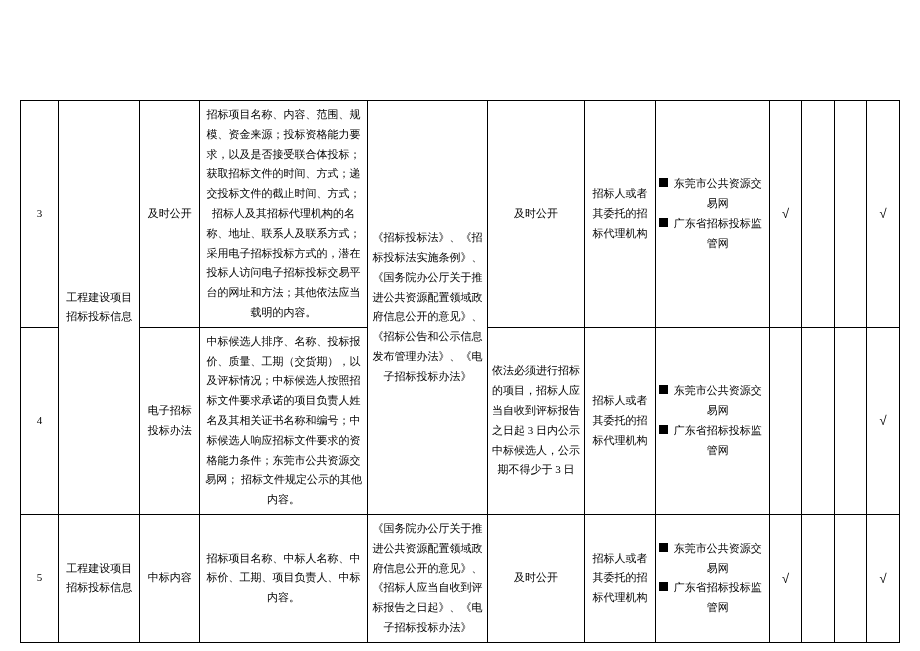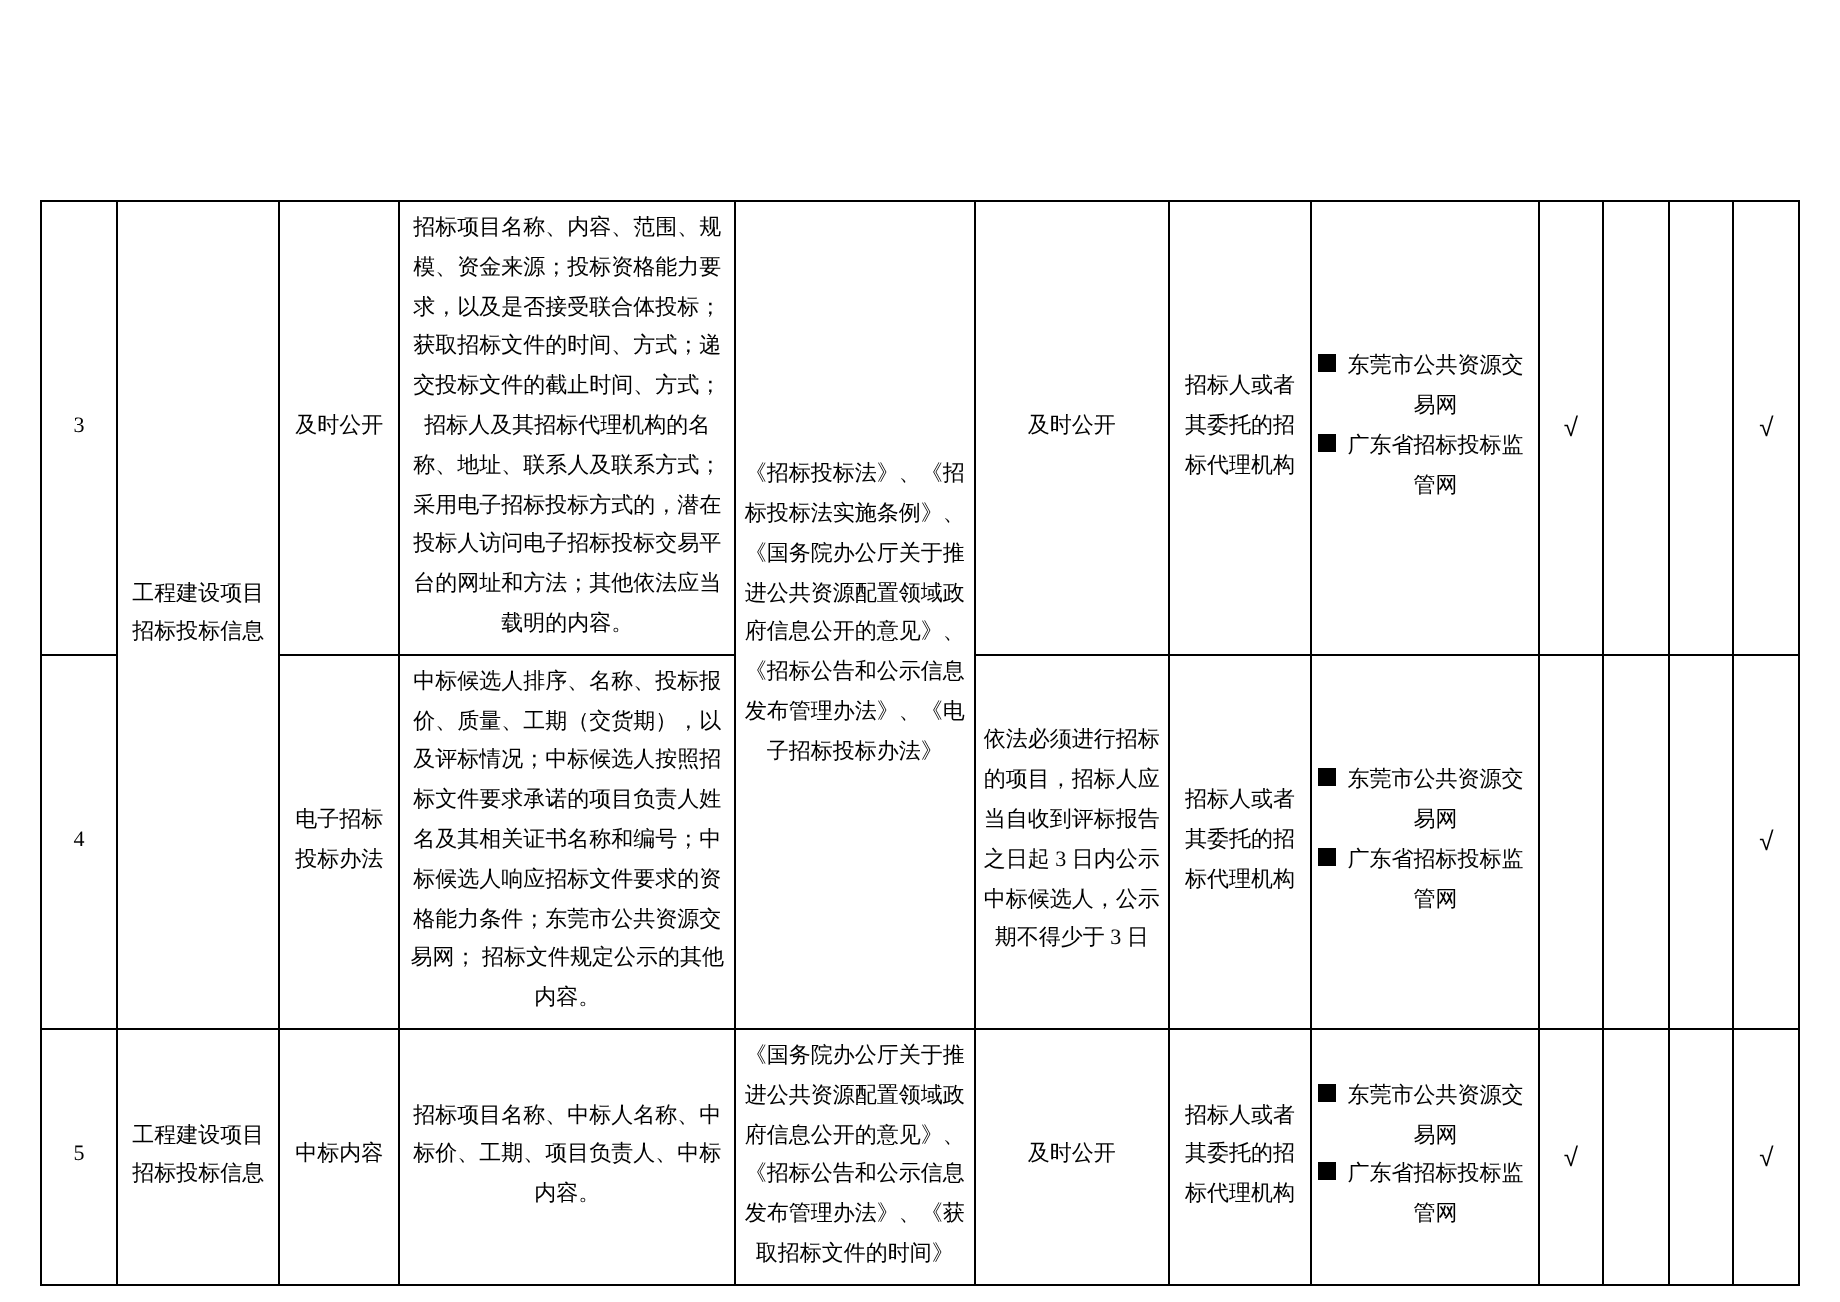--- a/index.html
+++ b/index.html
@@ -105,21 +105,21 @@
       <td class="center check"></td>
       <td class="center check"></td>
       <td class="center check">√</td>
     </tr>
 
     <tr>
       <td class="center">5</td>
       <td class="center">工程建设项目招标投标信息</td>
       <td class="center">中标内容</td>
       <td class="left">招标项目名称、中标人名称、中标价、工期、项目负责人、中标内容。</td>
-      <td class="left">《国务院办公厅关于推进公共资源配置领域政府信息公开的意见》、《招标公告和公示信息发布管理办法》、《获取招标文件的时间》</td>
+      <td class="left">《国务院办公厅关于推进公共资源配置领域政府信息公开的意见》、《招标人应当自收到评标报告之日起》、《电子招标投标办法》</td>
       <td class="center">及时公开</td>
       <td class="left">招标人或者其委托的招标代理机构</td>
       <td class="left">
         <div class="channel-item">
             <span class="square"></span>
             <span>东莞市公共资源交易网</span>
           </div>
         <div class="channel-item">
             <span class="square"></span>
             <span>广东省招标投标监管网</span>

